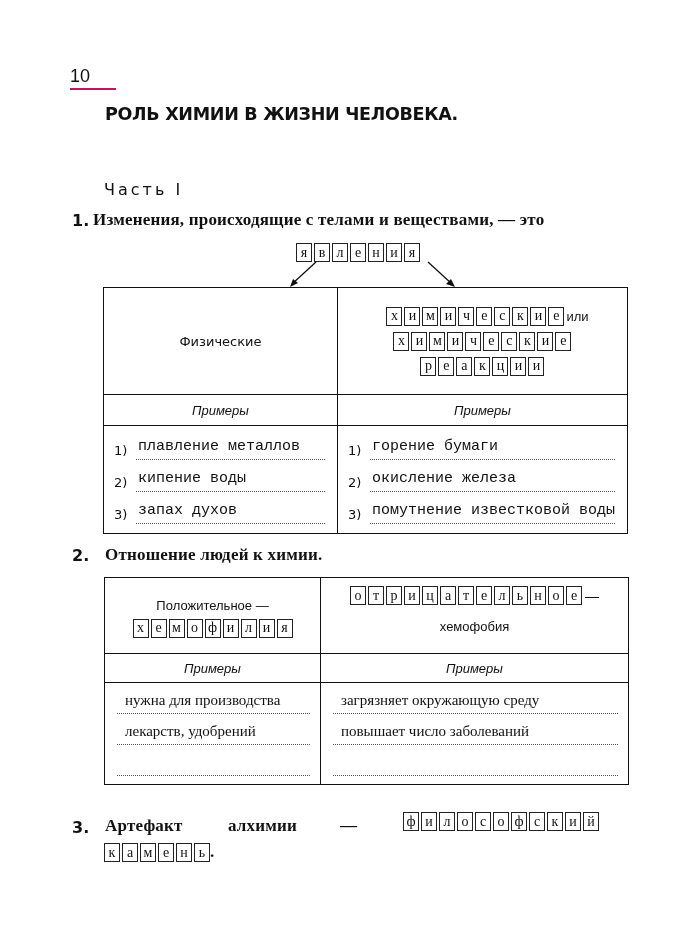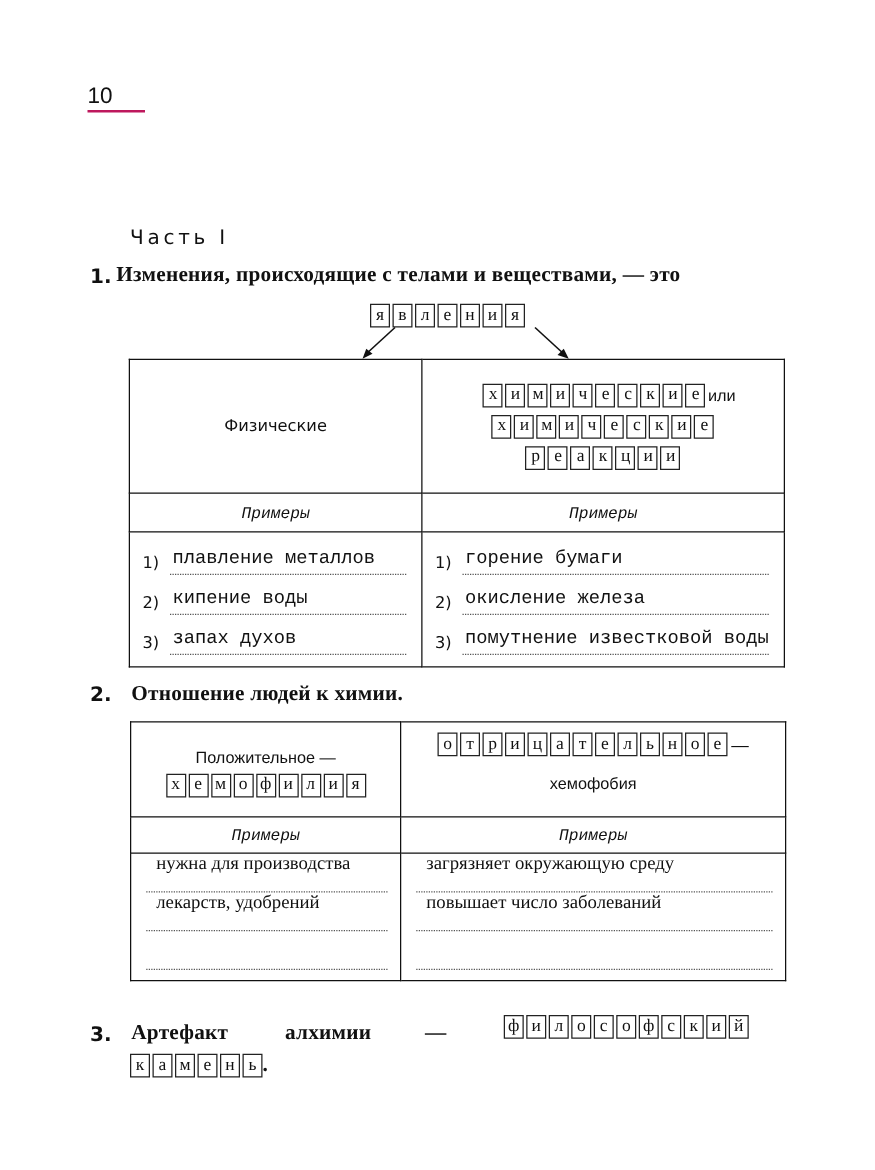--- a/index.html
+++ b/index.html
@@ -14,35 +14,36 @@
     .qnum { font-family: "DejaVu Sans", sans-serif; font-weight: bold; font-size: 16px; }
     .qtext { font-family: "Liberation Serif", serif; font-weight: bold; font-size: 17px; letter-spacing: 0.2px; }
 
     
     .boxes { display: inline-flex; gap: 2px; vertical-align: middle; }
     .lb { display: inline-flex; align-items: center; justify-content: center; width: 16px; height: 19px; border: 1.3px solid #222; font-family: "Liberation Serif", serif; font-size: 14px; line-height: 1; box-sizing: border-box; background: #fff; }
 
     table.t { border-collapse: collapse; position: absolute; }
     table.t td { border: 1.5px solid #111; padding: 0; vertical-align: middle; }
     .hdr-cell { font-family: "DejaVu Sans", sans-serif; font-size: 13px; text-align: center; }
-    .ex-hdr { font-family: Liberation Mono, monospace; font-style: italic; font-size: 13px; text-align: center; height: 30px; }
+    .ex-hdr { font-family: Liberation Sans, sans-serif; font-style: italic; font-size: 13px; text-align: center; height: 30px; }
 
     .ex-row { display: flex; align-items: flex-end; margin: 0 12px 0 10px; height: 32px; }
     .ex-idx { font-family: "DejaVu Sans", sans-serif; font-size: 13px; width: 22px; flex: none; padding-bottom: 2px; }
     .ex-line { flex: 1; border-bottom: 1px dotted #555; font-family: Liberation Mono, monospace; font-size: 15px; padding-bottom: 4px; padding-left: 2px; white-space: nowrap; margin-top: 36px; }
 
-    .ex2-row { margin: 0 10px 0 12px; height: 30px; display: flex; border-bottom: 1px dotted #555; }
+    .ex2-row { margin: 0 10px 0 12px; height: 30px; display: flex; align-items: flex-end; border-bottom: 1px dotted #555; }
     .ex2-row span { font-family: "Liberation Serif", serif; font-size: 15px; padding-bottom: 4px; padding-left: 8px; white-space: nowrap; }
   </style>
 </head>
 <body>
 
 <div class="abs page-num">10</div>
 
 <div class="abs title">
+  <div>РОЛЬ ХИМИИ В ЖИЗНИ ЧЕЛОВЕКА.</div>
 </div>
 
 <div class="abs part">Часть I</div>
 
 <div class="abs qnum" style="left:72px; top:211px;">1.</div>
 <div class="abs qtext" style="left:93px; top:210px;">Изменения, происходящие с телами и веществами, — это</div>
 
 <div class="abs boxes" style="left:296px; top:243px;" id="q1-answer">
     <span class="lb">я</span>
     <span class="lb">в</span>

